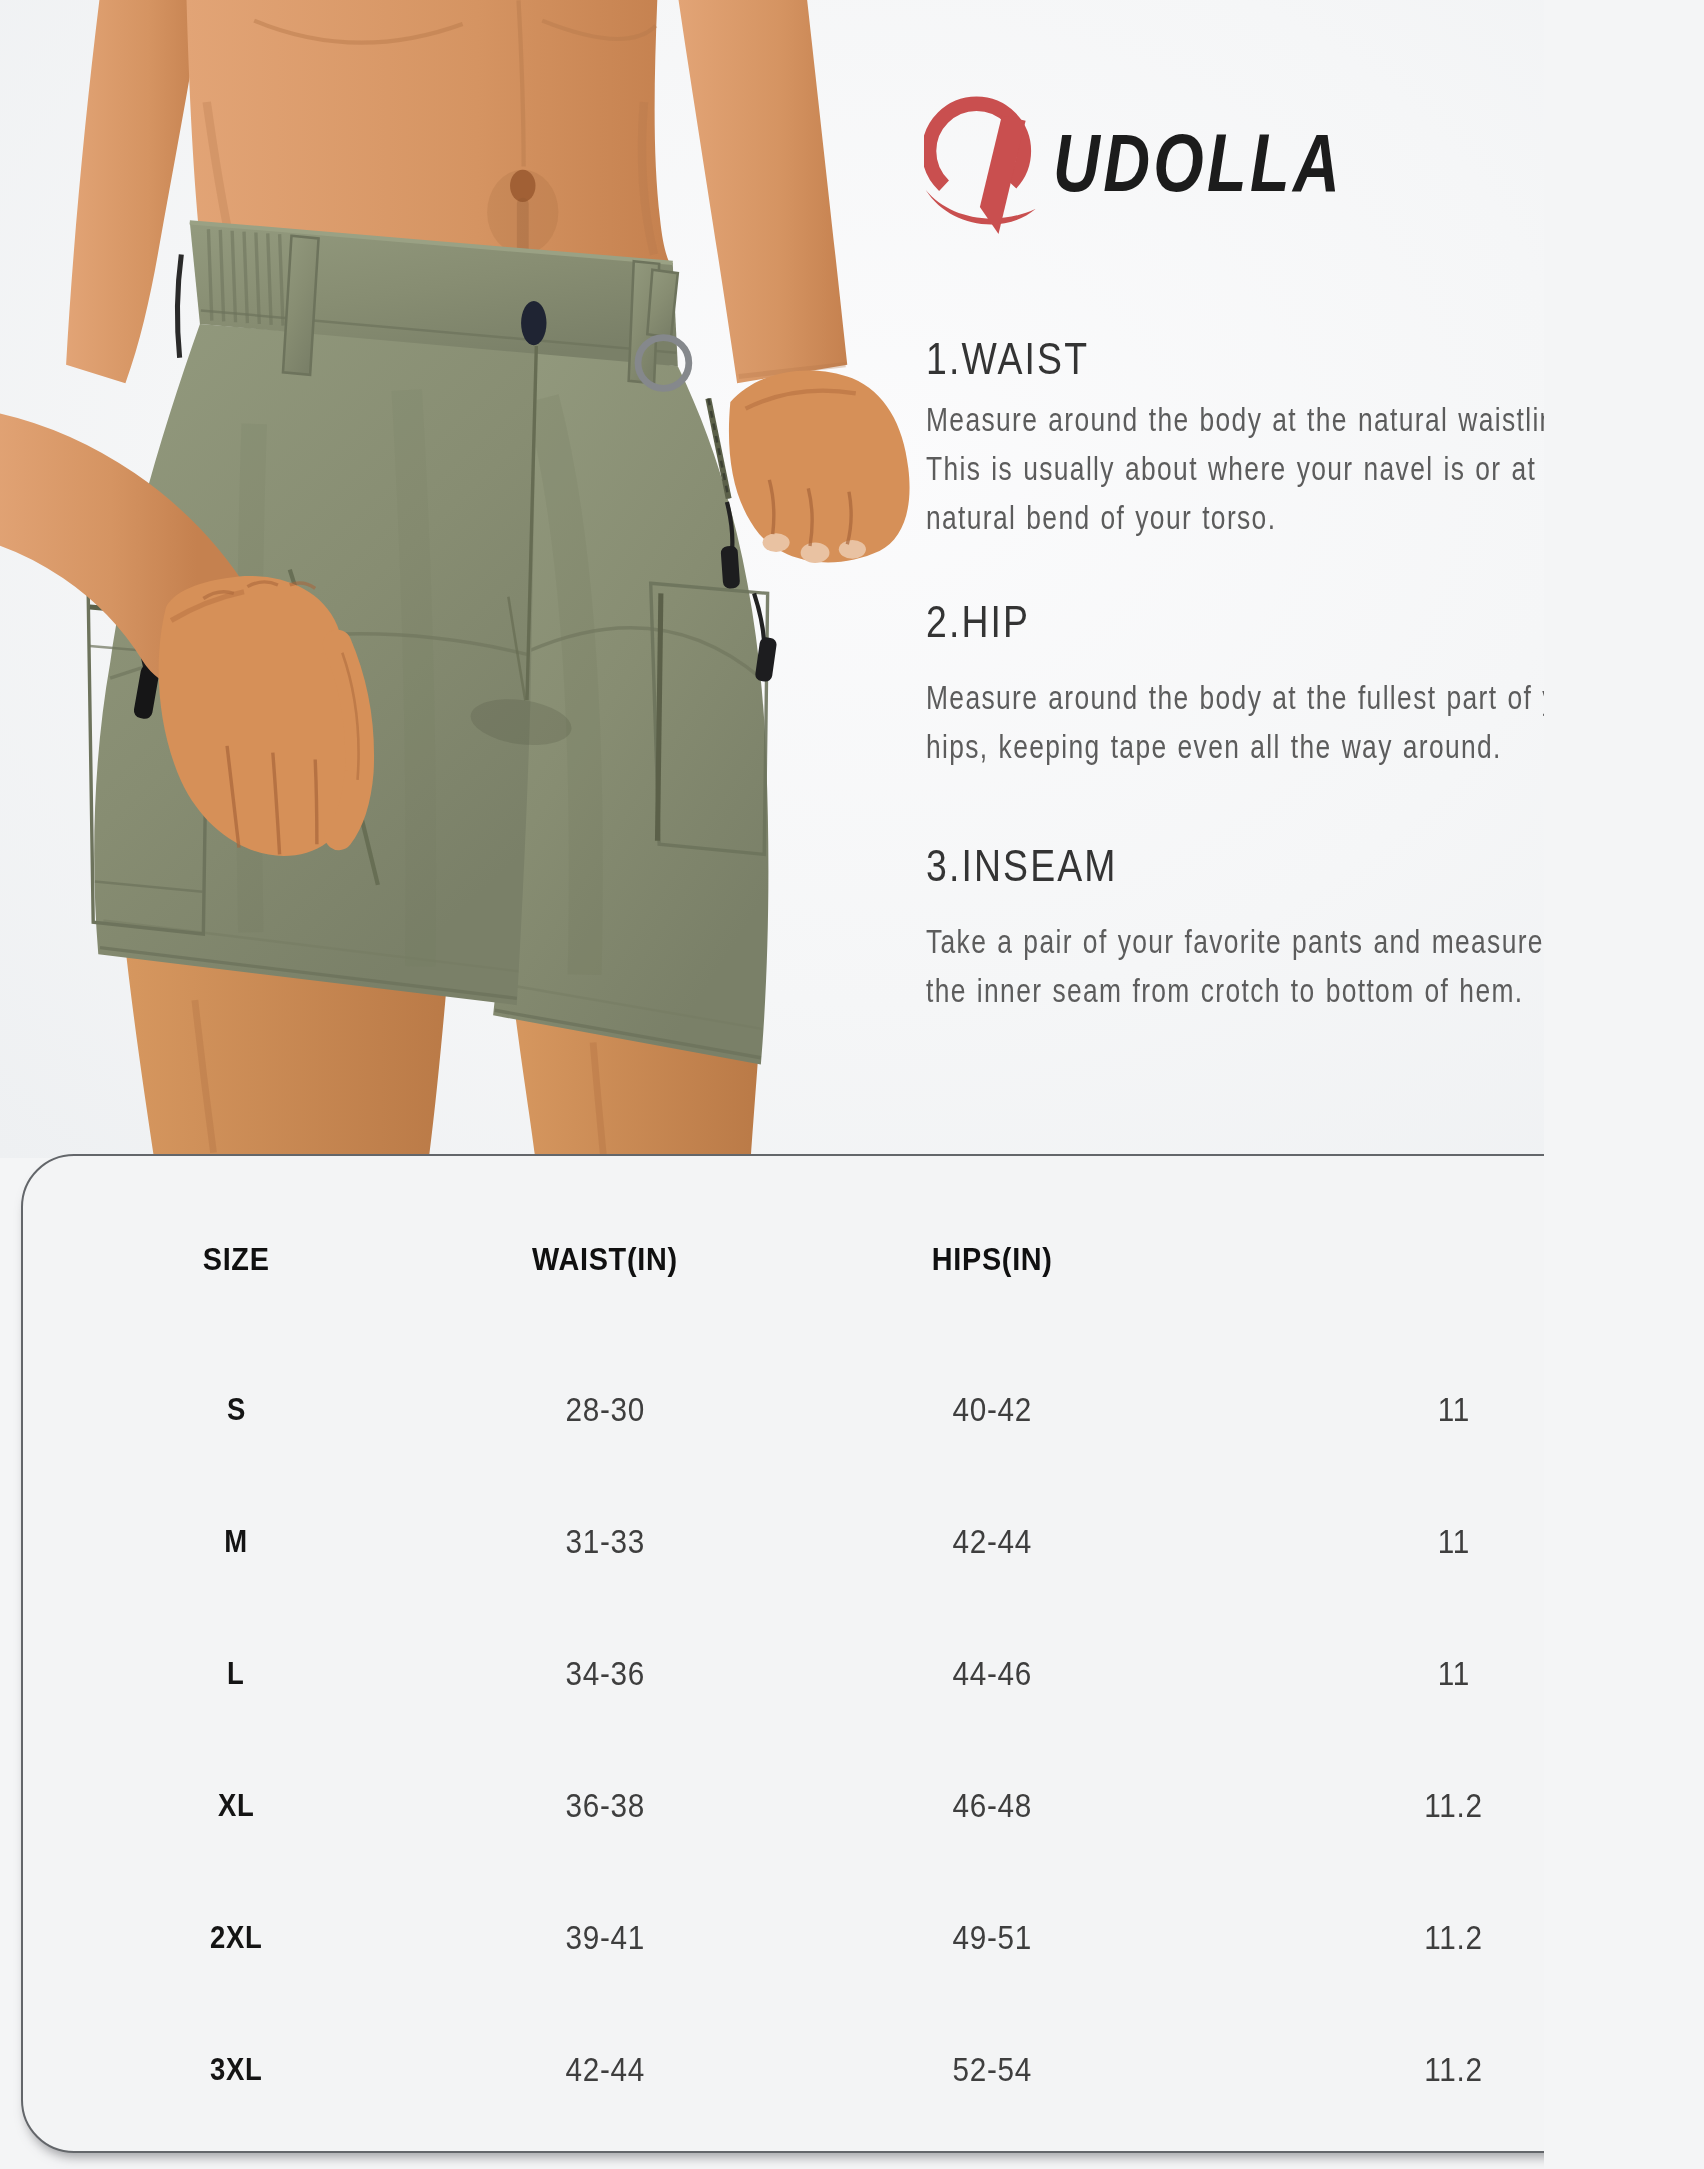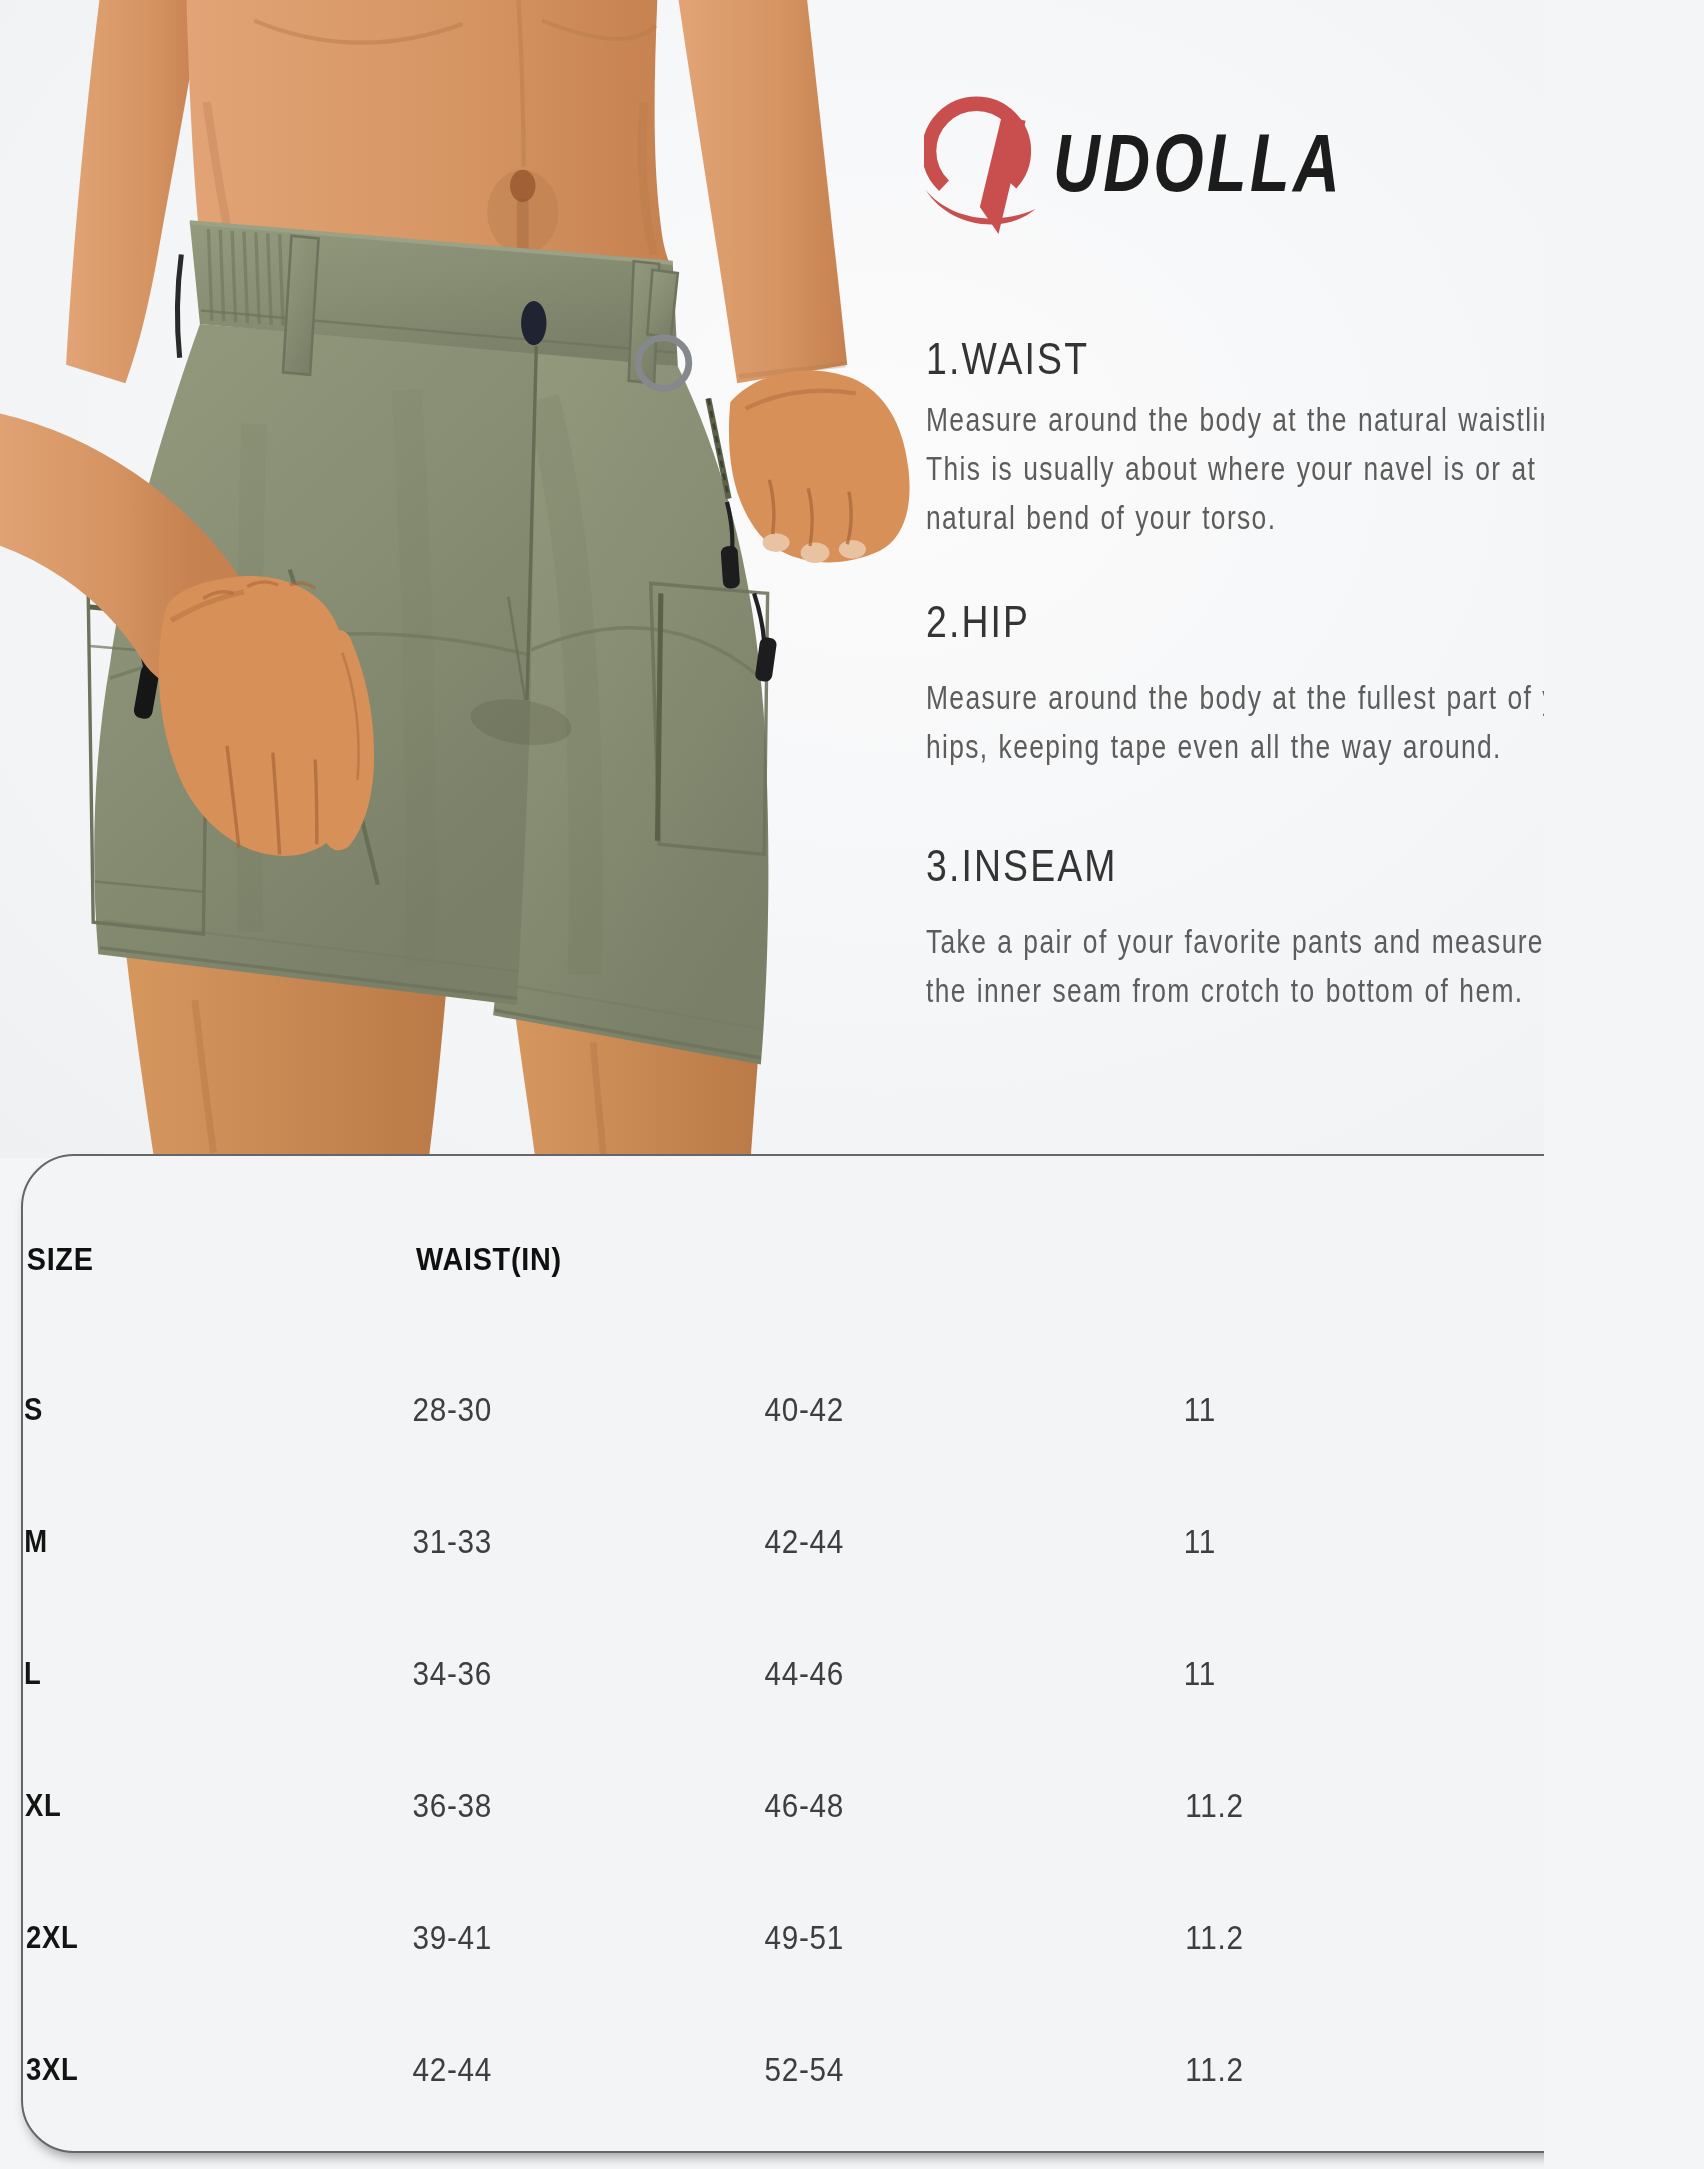--- a/index.html
+++ b/index.html
@@ -45,21 +45,21 @@
   }
   .chart-header{
     display:grid;grid-template-columns:23.2% 21.2% 25.4% 30.2%;
     margin-top:49px;height:108px;align-items:center;
   }
   .chart-rows{margin-top:30.5px;}
   .chart-row{
     display:grid;grid-template-columns:23.2% 21.2% 25.4% 30.2%;
     height:132px;align-items:center;
   }
-  .cell{text-align:left;}
+  .cell{text-align:center;margin-left:41px;}
   .cond{display:inline-block;transform:scaleX(0.90);transform-origin:center;}
   .col-head{font-size:32px;font-weight:700;color:#101010;letter-spacing:0.8px;}
   .size-label{font-size:30.5px;font-weight:700;color:#141414;letter-spacing:0.8px;}
   .value{font-size:33px;font-weight:400;color:#3e3e3e;letter-spacing:0.8px;}
 </style>
 </head>
 <body>
 
 <div id="page">
 
@@ -192,20 +192,21 @@
 hips, keeping tape even all the way around.</div>
 
   <div id="h-inseam" class="section-heading">3.INSEAM</div>
   <div id="p-inseam" class="section-body">Take a pair of your favorite pants and measure along
 the inner seam from crotch to bottom of hem.</div>
 
   <div id="size-card">
     <div class="chart-header">
       <div class="cell col-head"><span class="cond">SIZE</span></div>
       <div class="cell col-head"><span class="cond">WAIST(IN)</span></div>
+      <div class="cell col-head"><span class="cond">HIPS(IN)</span></div>
     </div>
     <div class="chart-rows">
       <div class="chart-row">
         <div class="cell size-label"><span class="cond">S</span></div>
         <div class="cell value"><span class="cond">28-30</span></div>
         <div class="cell value"><span class="cond">40-42</span></div>
         <div class="cell value"><span class="cond">11</span></div>
       </div>
       <div class="chart-row">
         <div class="cell size-label"><span class="cond">M</span></div>

